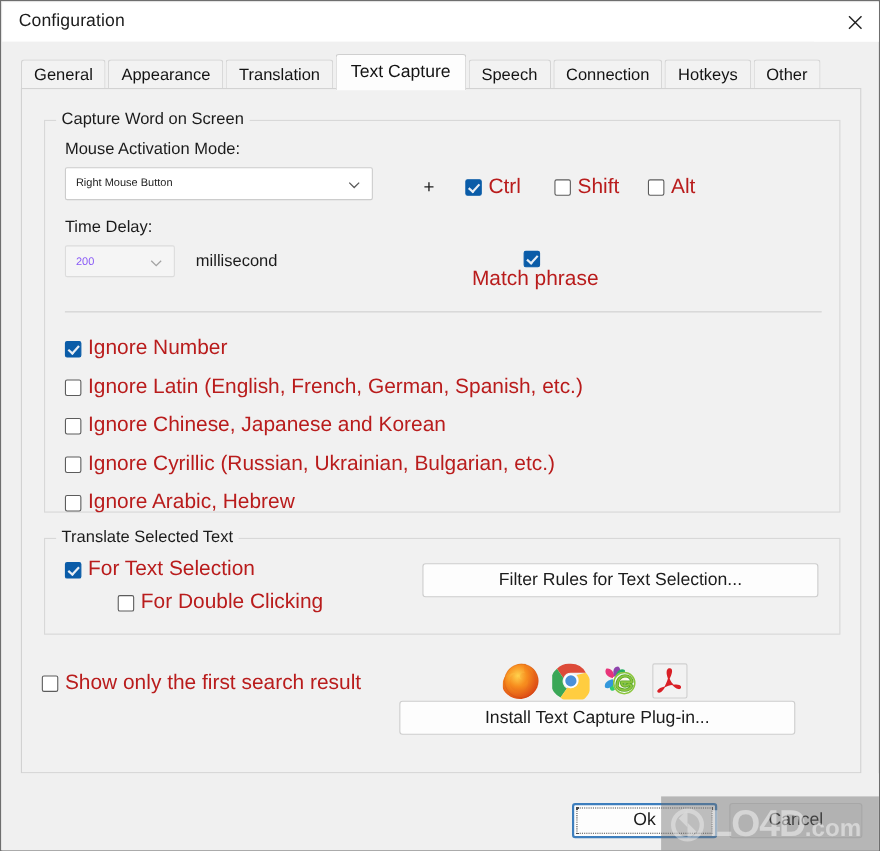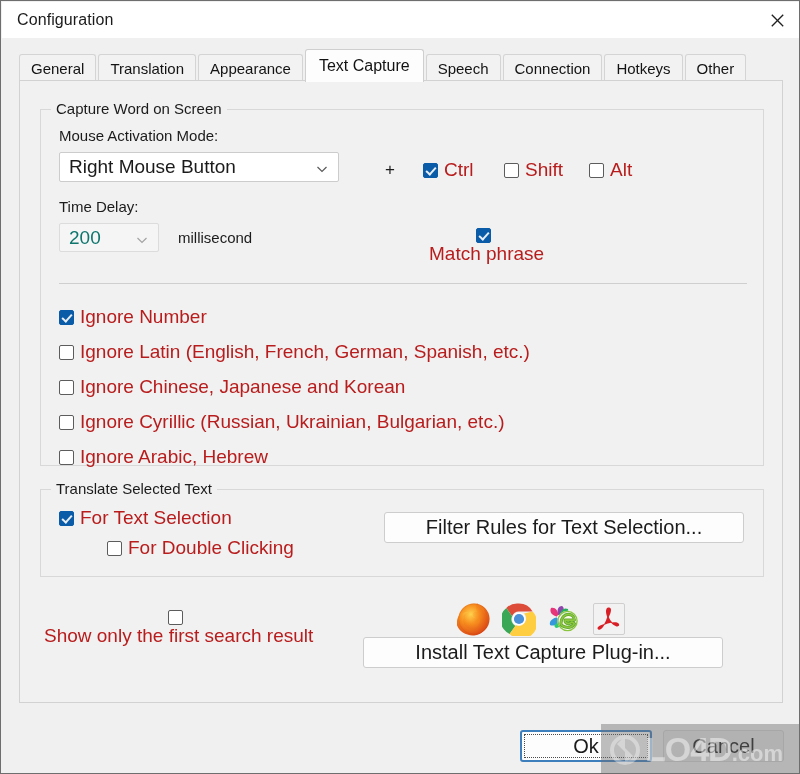--- a/index.html
+++ b/index.html
@@ -142,33 +142,33 @@
     background: #ffffff;
     border: 1px solid #cccccc;
     border-radius: 2px;
     cursor: default;
   }
   .combo .combo-text {
     position: absolute;
     left: 9px;
     top: 50%;
     transform: translateY(-50%);
-    font-size: 19px;
+    font-size: 10px;
     color: #1b1b1b;
     white-space: nowrap;
   }
   .combo .chev {
     position: absolute;
     right: 10px;
     top: 50%;
     transform: translateY(-50%);
     width: 12px; height: 12px;
   }
   .combo.disabled { background: #f5f5f5; border-color: #dcdcdc; }
-  .combo.disabled .combo-text { color: #0f766e; }
+  .combo.disabled .combo-text { color: #8b5cf6; }
 
   
   .cb {
     position: absolute;
     display: flex;
     align-items: center;
     cursor: default;
     white-space: nowrap;
   }
   .cb .box {
@@ -209,21 +209,21 @@
   
   .btn {
     position: absolute;
     box-sizing: border-box;
     background: #fdfdfd;
     border: 1px solid #cdcdcd;
     border-radius: 3px;
     display: flex;
     align-items: center;
     justify-content: center;
-    font-size: 20px;
+    font-size: 16px;
     color: #1b1b1b;
     cursor: default;
     white-space: nowrap;
   }
   .btn.default {
     border: 2px solid #3d7ebd;
     background: #fdfdfd;
   }
   .btn.default .inner-focus {
     position: absolute;
@@ -302,22 +302,22 @@
       <svg width="13" height="13" viewBox="0 0 13 13" aria-hidden="true">
         <line x1="0.8" y1="0.8" x2="12.2" y2="12.2" stroke="#202020" stroke-width="1.3"></line>
         <line x1="12.2" y1="0.8" x2="0.8" y2="12.2" stroke="#202020" stroke-width="1.3"></line>
       </svg>
     </div>
   </div>
 
   <div class="tabstrip">
     <div class="tabs">
       <div class="tab">General</div>
+      <div class="tab">Appearance</div>
       <div class="tab">Translation</div>
-      <div class="tab">Appearance</div>
       <div class="tab active">Text Capture</div>
       <div class="tab">Speech</div>
       <div class="tab">Connection</div>
       <div class="tab">Hotkeys</div>
       <div class="tab">Other</div>
     </div>
   </div>
 
   <div class="tabpage">
 
@@ -399,21 +399,21 @@
         <span class="cb-label">For Text Selection</span>
       </div>
       <div class="cb" style="left:18px; top:47px;padding-left:48px;">
         <span class="box"></span>
         <span class="cb-label">For Double Clicking</span>
       </div>
 
       <div class="btn" style="left:343px; top:22px; width:360px; height:31px;">Filter Rules for Text Selection...</div>
     </div>
 
-    <div class="cb" style="left:18px; top:529px;flex-direction:column;">
+    <div class="cb" style="left:18px; top:529px;">
       <span class="box"></span>
       <span class="cb-label">Show only the first search result</span>
     </div>
 
     <div class="iconrow" style="left:437px; top:521px;">
 
       <div class="appicon">
         <svg width="34" height="34" viewBox="0 0 34 34">
           <defs>
             <radialGradient id="ffg" cx="40%" cy="35%" r="75%">

